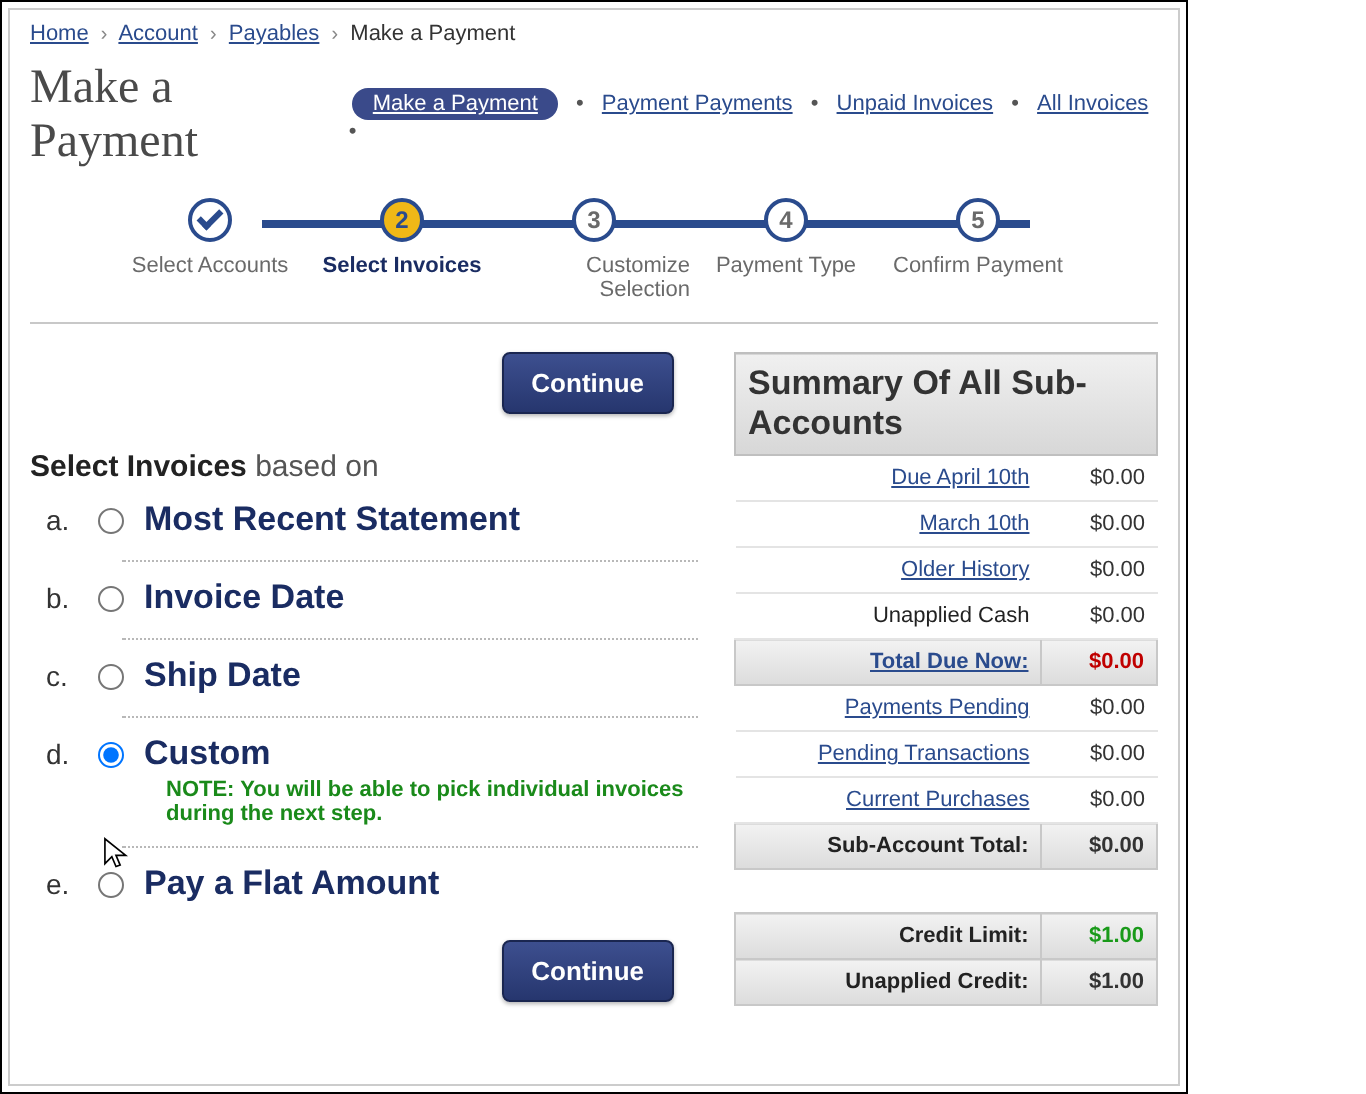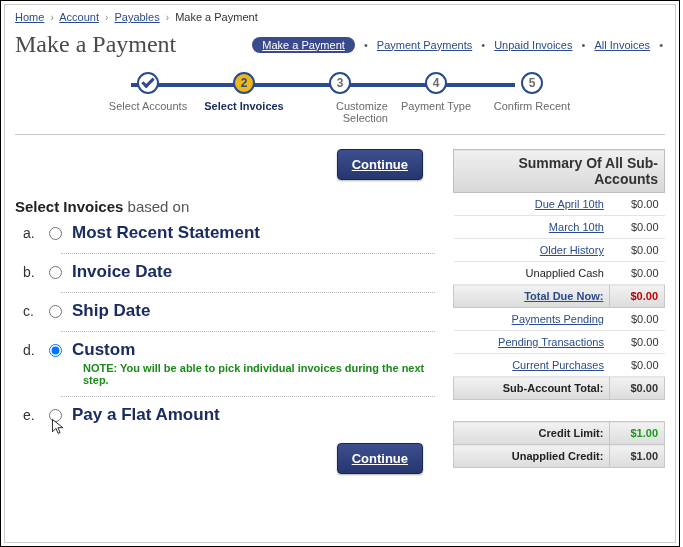--- a/index.html
+++ b/index.html
@@ -4,21 +4,21 @@
 <style>
   * { box-sizing: border-box; }
   body {
     margin: 0; padding: 0;
     font-family: Arial, Helvetica, sans-serif;
     font-size: 12px;
     background: #fff;
     color: #222;
   }
   .frame {
-    width: 680px; height: 547px;
+    width: 594px; height: 547px;
     border: 1px solid #000;
     margin: 0;
     padding: 3px;
     background: #fff;
   }
   .inner {
     border: 1px solid #ccc;
     width: 100%; height: 100%;
     padding: 4px 10px 10px 10px;
     position: relative;
@@ -85,21 +85,20 @@
   .main {
     display: flex; gap: 18px; margin-top: 14px;
   }
   .left { flex: 1; }
   .btn-continue {
     background: linear-gradient(#3d4f8f, #26366e);
     color: #fff; font-size: 13px; font-weight: bold;
     border: 1px solid #1a2650; border-radius: 4px;
     padding: 7px 14px; cursor: pointer;
     box-shadow: 0 1px 2px rgba(0,0,0,0.3);
-    text-decoration: underline;
   }
   .top-continue { text-align: right; margin-right: 12px; }
 
   .section-head { font-size: 15px; margin: 18px 0 8px 0; }
   .section-head b { color: #222; font-weight: bold; }
   .section-head span { color: #555; font-weight: normal; }
 
   .options { list-style: none; padding: 0 0 0 8px; margin: 0; }
   .options li { margin: 6px 0 0 0; }
   .opt-row {
@@ -127,22 +126,22 @@
   
   .summary {
     width: 212px;
     border-collapse: collapse;
     font-size: 11px;
   }
   .summary td { padding: 5px 6px; text-align: right; }
   .summary .hdr td {
     background: linear-gradient(#f0f0f0, #d7d7d7);
     border: 1px solid #bfbfbf;
-    text-align: right; font-weight: bold; color: #333;
-    font-size: 14px;
+    text-align: left; font-weight: bold; color: #333;
+    font-size: 17px;
   }
   .summary .line td { border-bottom: 1px solid #e4e4e4; }
   .summary .link { color: #2a4b8d; text-decoration: underline; cursor: pointer; }
   .summary .amt { text-align: right; color: #333; }
   .summary .subhdr td {
     background: linear-gradient(#f2f2f2, #dcdcdc);
     border: 1px solid #c8c8c8;
     font-weight: bold; text-align: right;
   }
   .summary .subhdr td.lab { text-align: right; }
@@ -195,21 +194,21 @@
   <div class="step">
     <div class="circle">3</div>
     <div class="label">Customize Selection</div>
   </div>
   <div class="step">
     <div class="circle">4</div>
     <div class="label">Payment Type</div>
   </div>
   <div class="step">
     <div class="circle">5</div>
-    <div class="label">Confirm Recent</div>
+    <div class="label">Confirm Payment</div>
   </div>
 </div>
 <hr class="hr">
 
 <div class="main">
   <div class="left">
     <div class="top-continue">
       <button class="btn-continue">Continue</button>
     </div>
 

